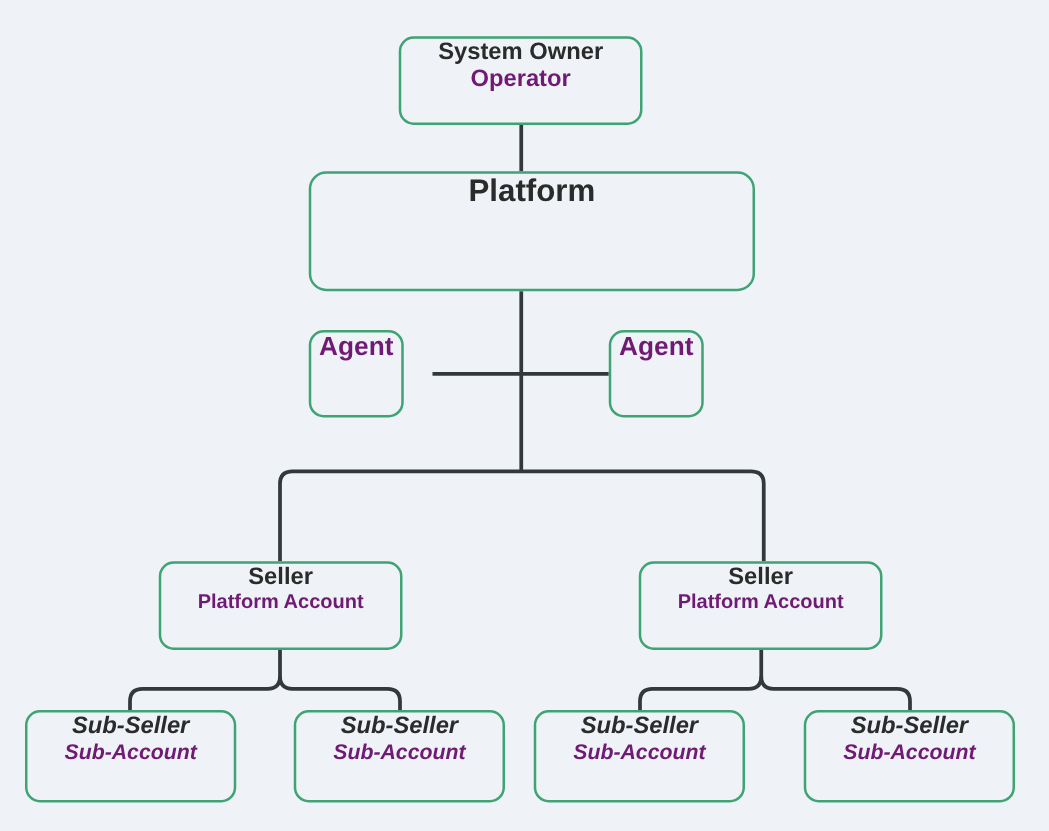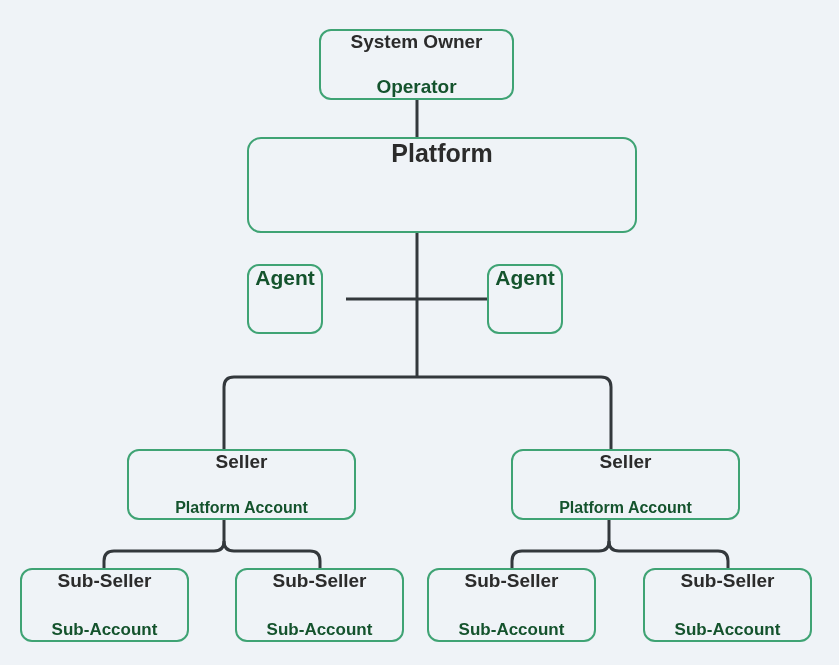--- a/index.html
+++ b/index.html
@@ -34,66 +34,66 @@
   }
   .node-box {
     position: absolute;
     box-sizing: border-box;
     background: #eff3f7;
     border: 2.5px solid #3fa374;
     border-radius: 12px;
     display: flex;
     flex-direction: column;
     align-items: center;
-    justify-content: space-between;
+    justify-content: flex-start;
     text-align: center;
     line-height: 1.18;
     z-index: 5;
   }
   .line-dark {
     color: #2b2b2b;
     font-weight: bold;
     white-space: nowrap;
   }
   .line-green {
-    color: #14532d;
+    color: #701a75;
     font-weight: bold;
     white-space: nowrap;
   }
   
   #node-system-owner {
     left: 319px; top: 29px; width: 195px; height: 71px;
   }
   #node-system-owner .line-dark { font-size: 19px; }
   #node-system-owner .line-green { font-size: 19px; }
   
   #node-platform {
-    left: 247px; top: 137px; width: 390px; height: 96px;
+    left: 247px; top: 137px; width: 357px; height: 96px;
     border-radius: 14px;
   }
   #node-platform .line-dark { font-size: 25px; }
   #node-platform .line-green { font-size: 25px; }
   
   .node-agent {
     top: 264px; width: 76px; height: 70px;
   }
   #node-agent-left { left: 247px; }
   #node-agent-right { left: 487px; }
   .node-agent .line-green { font-size: 21px; }
   
   .node-seller {
-    top: 449px; width: 229px; height: 71px;
+    top: 449px; width: 195px; height: 71px;
   }
   #node-seller-left { left: 127px; }
   #node-seller-right { left: 511px; }
   .node-seller .line-dark { font-size: 19px; }
   .node-seller .line-green { font-size: 16px; }
   
   .node-subseller {
-    top: 568px; width: 169px; height: 74px;
+    top: 568px; width: 169px; height: 74px; font-style: italic;
   }
   #node-subseller-1 { left: 20px; }
   #node-subseller-2 { left: 235px; }
   #node-subseller-3 { left: 427px; }
   #node-subseller-4 { left: 643px; }
   .node-subseller .line-dark { font-size: 19px; }
   .node-subseller .line-green { font-size: 17px; }
 </style>
 </head>
 <body>

